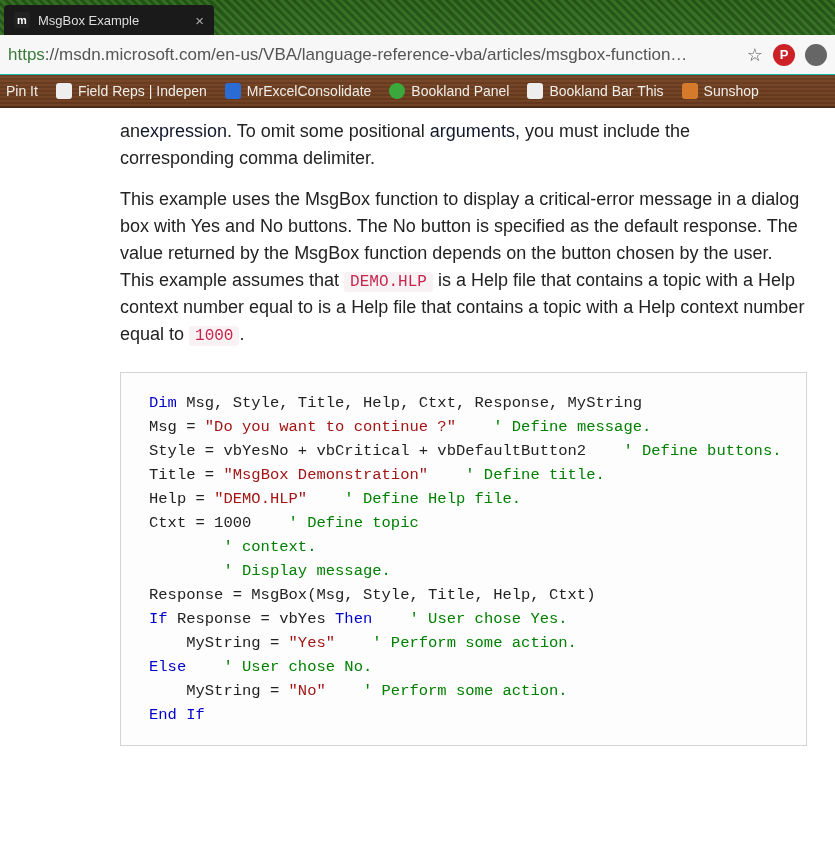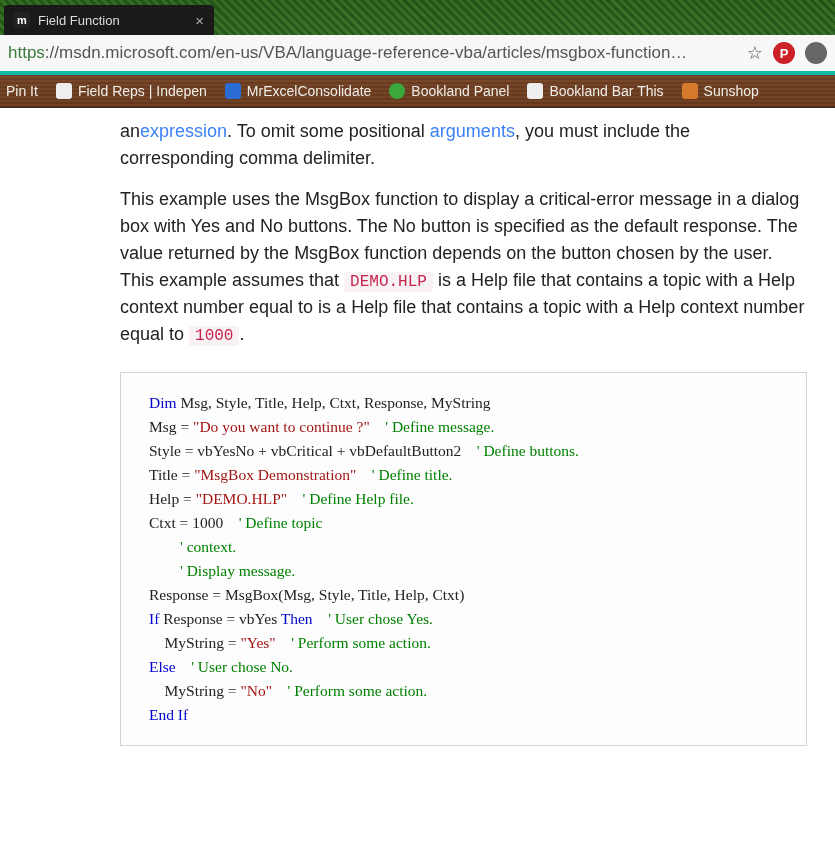--- a/index.html
+++ b/index.html
@@ -15,21 +15,21 @@
   }
   .tab {
     height: 30px; background: #1a1a1a; color: #ddd; display: flex; align-items: center;
     padding: 0 10px; border-radius: 4px 4px 0 0; font-size: 13px; gap: 8px; min-width: 210px;
   }
   .favicon { width: 16px; height: 16px; background: #222; color: #fff; display: flex; align-items: center; justify-content: center; font-size: 11px; font-weight: bold; border-radius: 2px; }
   .tab-title { flex: 1; white-space: nowrap; overflow: hidden; text-overflow: ellipsis; }
   .tab-close { color: #aaa; font-size: 15px; cursor: pointer; }
 
   .addr-bar {
-    height: 40px; background: #f7f7f7; border-bottom: 4px solid #14b8a6;
+    height: 40px; background: #f7f7f7; border-bottom: 1px solid #14b8a6;
     display: flex; align-items: center; padding: 0 8px; gap: 10px; font-size: 17px; color: #444;
   }
   .url { flex: 1; white-space: nowrap; overflow: hidden; text-overflow: ellipsis; }
   .url .scheme { color: #3a7a3a; }
   .url .rest { color: #555; }
   .star { color: #555; font-size: 18px; }
   .pin-circle { width: 22px; height: 22px; border-radius: 50%; background: #cc2127; color: #fff; display:flex; align-items:center; justify-content:center; font-size: 13px; font-weight: bold; }
   .grey-circle { width: 22px; height: 22px; border-radius: 50%; background: #666; }
 
   .bookmark-bar {
@@ -46,44 +46,44 @@
   .bm-icon.blue { background: #2a6bd4; }
   .bm-icon.green { background: #3aa83a; border-radius: 50%; }
   .bm-icon.white { background: #eee; }
   .bm-icon.orange { background: #d47a2a; }
 
   .content {
     padding: 10px 28px 20px 120px; background: #fff; height: calc(841px - 35px - 40px - 36px); overflow: hidden;
     color: #222; font-size: 18px; line-height: 1.5;
   }
   .content p { margin-bottom: 14px; }
-  .content a.link { color: #3b82f6; text-decoration: none; }
+  .content a.link { color: #0f172a; text-decoration: none; }
   .content h2 { font-size: 32px; font-weight: 600; margin: 26px 0 18px 0; }
   .content b { font-weight: 400; }
   .inline-code {
     font-family: Consolas, "Courier New", monospace; color: #c7254e; background: #f9f2f4;
     padding: 1px 6px; border-radius: 3px; font-size: 16px; margin-top: 14px;
   }
 
   .code-block {
     border: 1px solid #d4d4d4; background: #fdfdfd; padding: 18px 18px 18px 28px; margin-top: 24px;
-    font-family: Liberation Serif, serif; font-size: 15.5px; line-height: 1.55; color: #222;
+    font-family: Liberation Mono, monospace; font-size: 15.5px; line-height: 1.55; color: #222;
     white-space: pre;
   }
   .kw { color: #0000cc; }
   .str { color: #a31515; }
   .com { color: #008000; }
 </style>
 </head>
 <body>
 
 <div class="tab-strip">
   <div class="tab">
     <span class="favicon">m</span>
-    <span class="tab-title">Field Function</span>
+    <span class="tab-title">MsgBox Example</span>
     <span class="tab-close">×</span>
   </div>
 </div>
 
 <div class="addr-bar">
   <div class="url">
     <span class="scheme">https</span><span class="rest">://msdn.microsoft.com/en-us/VBA/language-reference-vba/articles/msgbox-function…</span>
   </div>
   <span class="star">☆</span>
   <span class="pin-circle">P</span>

